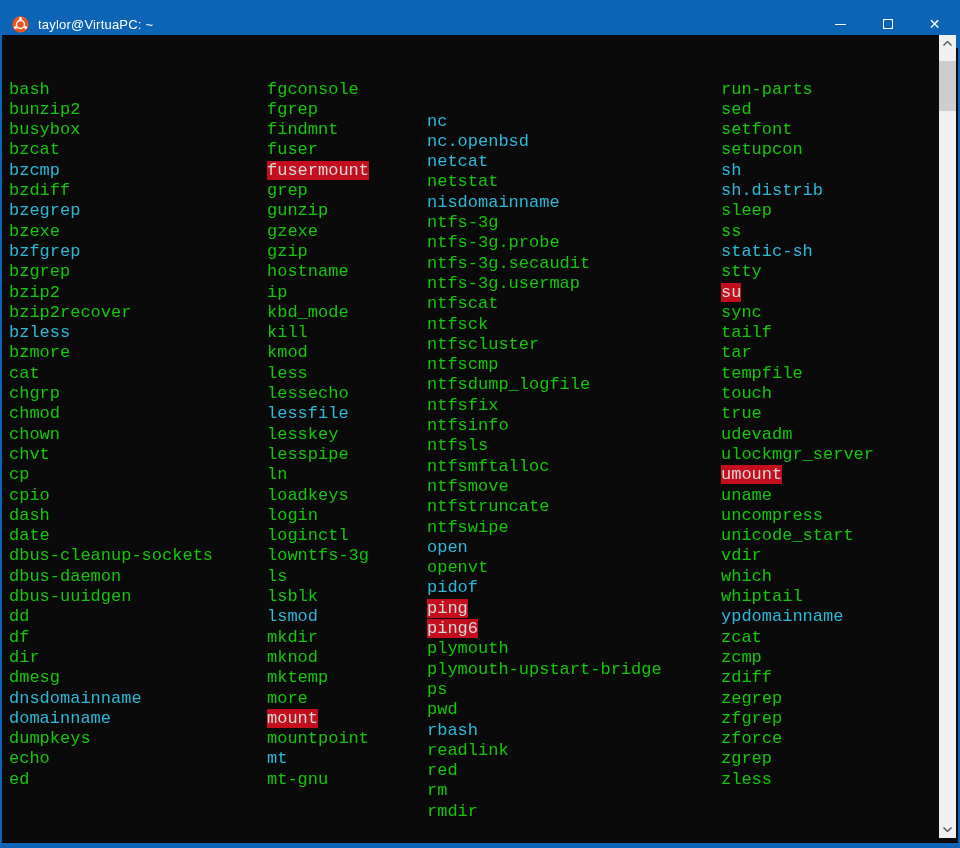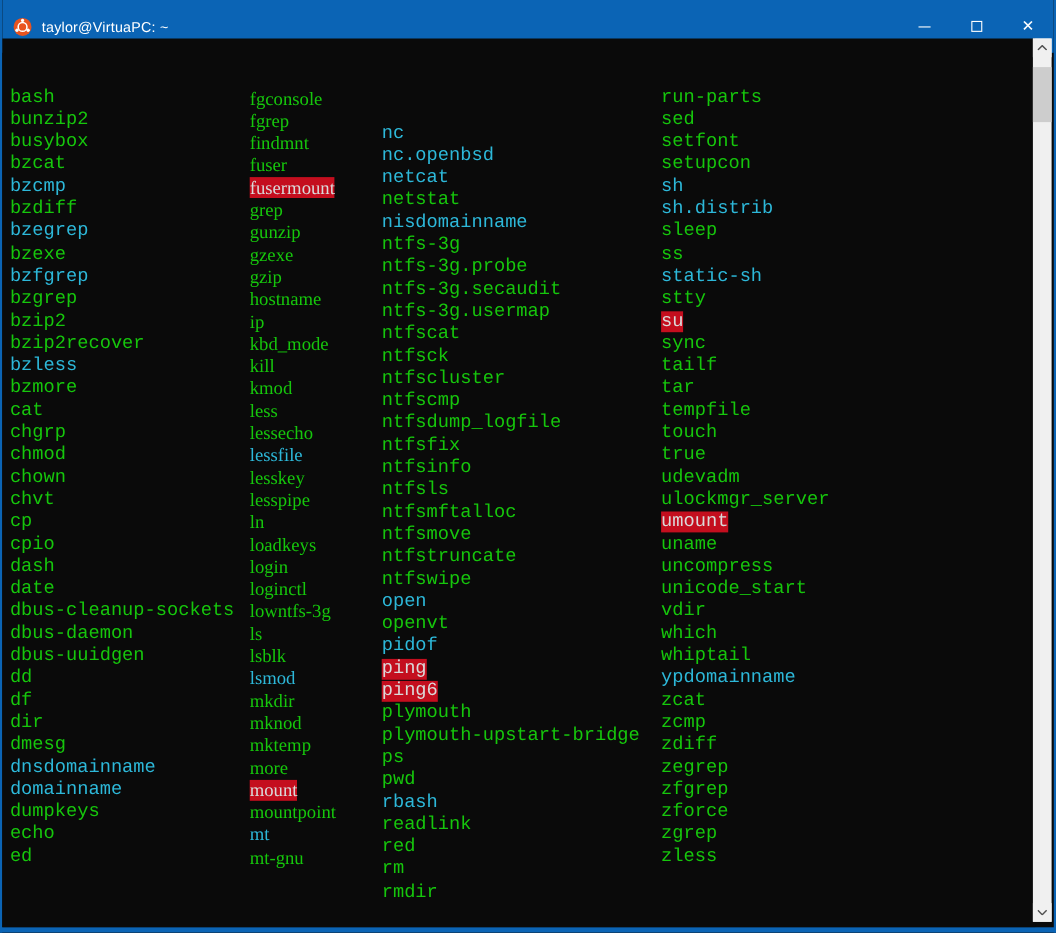--- a/index.html
+++ b/index.html
@@ -28,24 +28,24 @@
   .closeglyph{font-size:14px;line-height:14px;font-family:"DejaVu Sans", sans-serif;}
   .screen{
     position:absolute;left:0;top:35px;right:17px;bottom:0;
     background:var(--termbg);
     font-family:"Liberation Mono","DejaVu Sans Mono",monospace;
     font-size:17px;line-height:20.3px;
     color:var(--promptfg);
     padding:4px 0 0 7px;
     white-space:pre;cursor:text;overflow:hidden;
   }
-  .row{height:20.3px;display:flex;}
+  .row{height:20.3px;display:flex;gap:40px;}
   .cell{flex:0 0 auto;overflow:visible;}
   .c0{width:218px;}
-  .c1{width:120px;font-family:Liberation Serif, serif;}
+  .c1{width:120px;}
   .c2{width:254px;margin-top:32px;}
   .c3{width:auto;}
   .exe{color:var(--exe);}
   .link{color:var(--link);}
   .suid{color:var(--suidfg);background:var(--suidbg);text-align:center;}
   .promptline{height:20.3px;color:var(--promptfg);}
   .scrollbar{
     position:absolute;top:35px;right:2px;bottom:5px;width:17px;
     background:var(--scrolltrack);
   }

